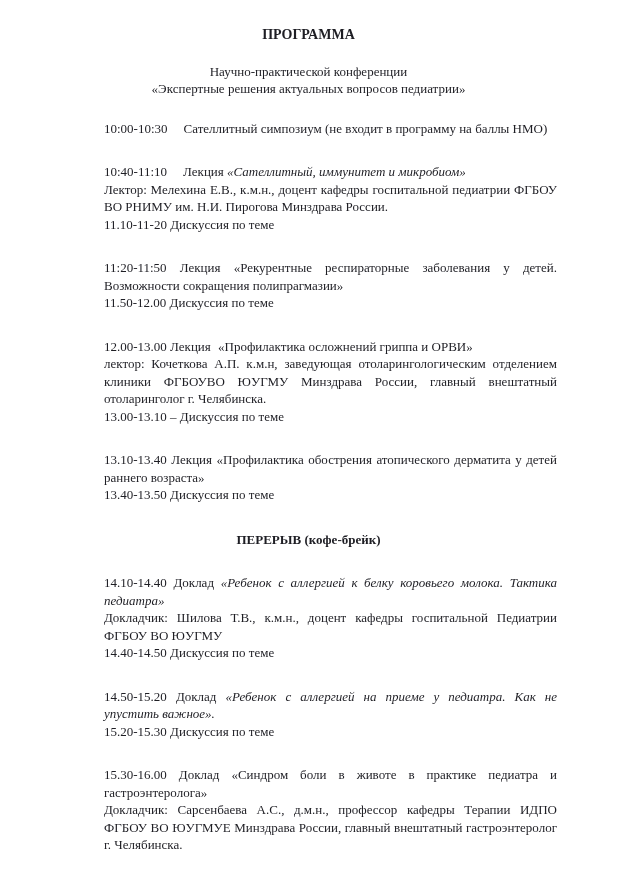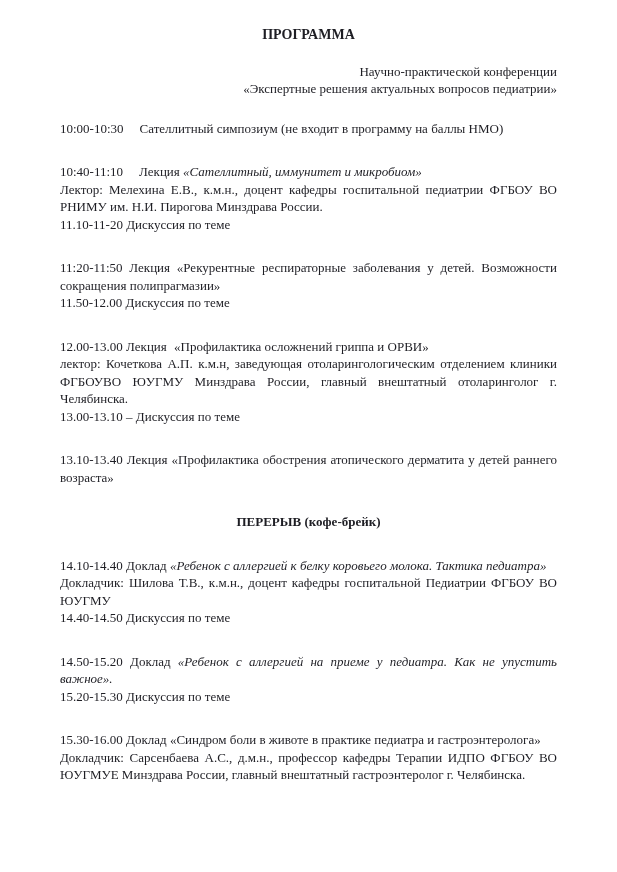--- a/index.html
+++ b/index.html
@@ -9,28 +9,28 @@
     box-sizing: border-box;
     background: #ffffff;
     padding: 26px 60px 0 60px;
     font-family: "Liberation Serif", "DejaVu Serif", serif;
     font-size: 13px;
     line-height: 17.5px;
     color: #1e1e24;
     overflow: hidden;
   }
   p { margin: 0; }
-  .center { text-align: right; }
+  .center { text-align: center; }
   .title {
     text-align: center;
     font-weight: bold;
     font-size: 14px;
     margin-bottom: 19px;
   }
-  .para { text-align: justify; }
+  .para { text-align: justify; margin-left: 44px; }
   .satellite { margin-top: 22px; }
   .section { margin-top: 26px; }
   .tab { margin-right: 16px; }
   .dsp { margin-left: 4px; }
   .break {
     margin-top: 27px;
     text-align: center;
     font-weight: bold;
   }
   em { font-style: italic; }
@@ -60,20 +60,21 @@
   </div>
 
   <div class="section">
     <p class="para"><span>12.00-13.00</span> <span>Лекция</span> <span class="dsp">«Профилактика осложнений гриппа и ОРВИ»</span></p>
     <p class="para">лектор: Кочеткова А.П. к.м.н, заведующая отоларингологическим отделением клиники ФГБОУВО ЮУГМУ Минздрава России, главный внештатный отоларинголог г. Челябинска.</p>
     <p class="para">13.00-13.10 – Дискуссия по теме</p>
   </div>
 
   <div class="section">
     <p class="para"><span>13.10-13.40</span> <span>Лекция</span> <span>«Профилактика обострения атопического дерматита у детей раннего возраста»</span></p>
+    <p class="para">13.40-13.50 Дискуссия по теме</p>
   </div>
 
   <p class="break">ПЕРЕРЫВ (кофе-брейк)</p>
 
   <div class="section">
     <p class="para"><span>14.10-14.40</span> <span>Доклад</span> <em>«Ребенок с аллергией к белку коровьего молока. Тактика педиатра»</em></p>
     <p class="para">Докладчик: Шилова Т.В., к.м.н., доцент кафедры госпитальной Педиатрии ФГБОУ ВО ЮУГМУ</p>
     <p class="para">14.40-14.50 Дискуссия по теме</p>
   </div>
 

